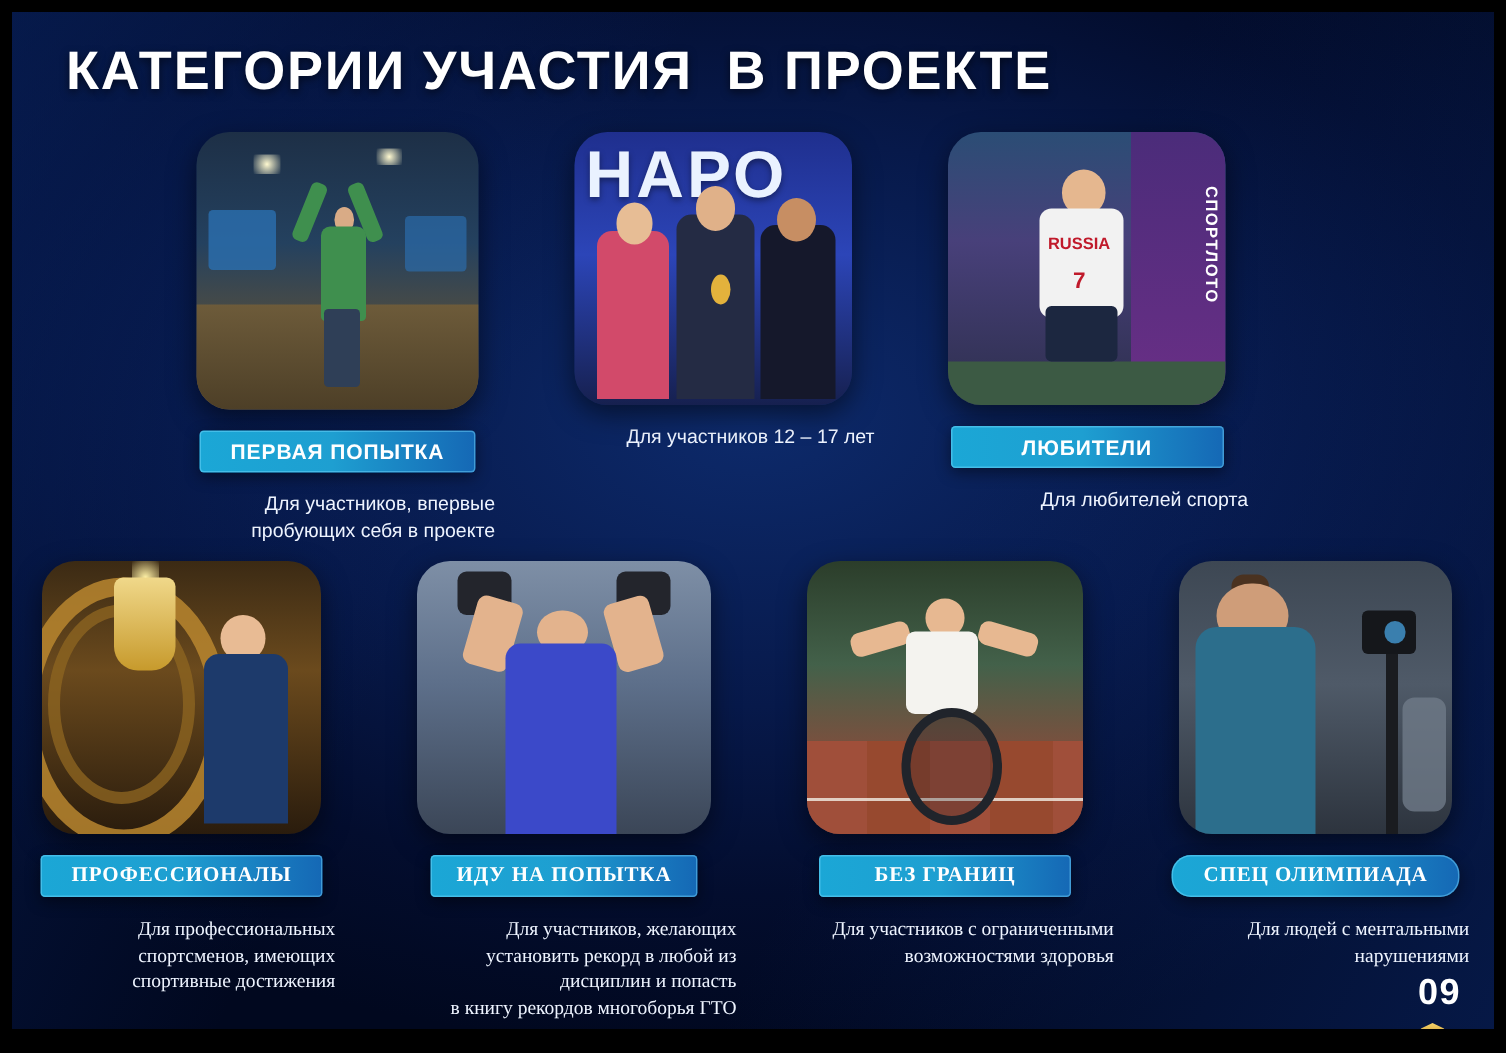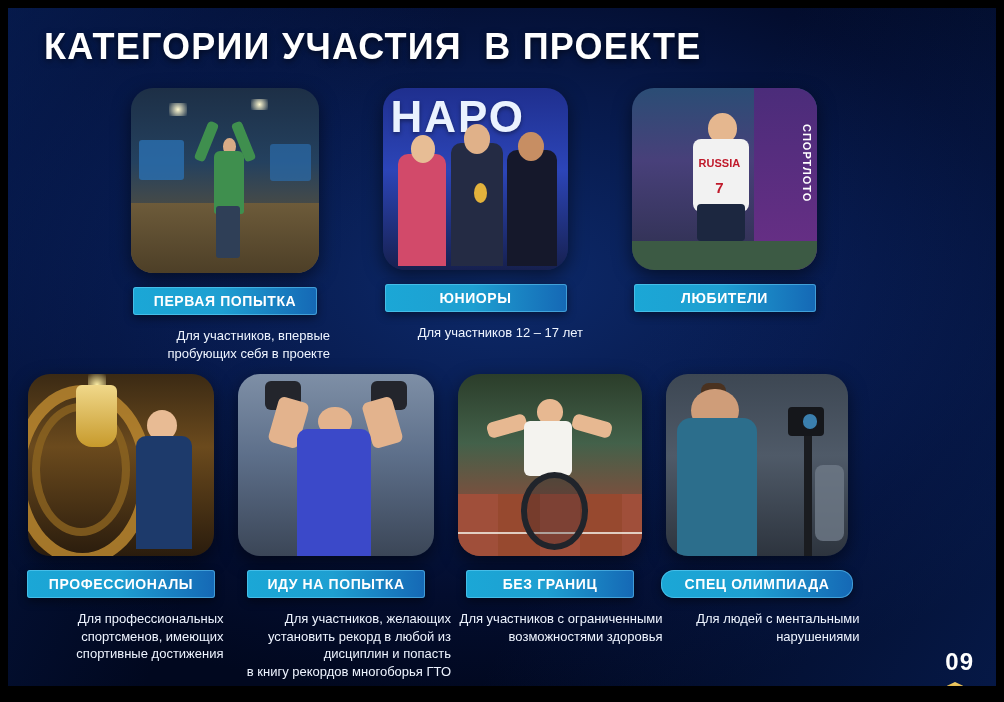--- a/index.html
+++ b/index.html
@@ -278,42 +278,42 @@
           <div class="bigtext">НАРО</div>
           <div class="k1"></div>
             <div class="k2"></div>
             <div class="k3"></div>
           <div class="h1"></div>
             <div class="h2"></div>
             <div class="h3"></div>
           <div class="med"></div>
         </div>
       </div>
-      <div class="label" style="width:150px;">ЮНИОРЫ</div>
       <div class="desc" style="width:215px;">Для участников 12 – 17 лет</div>
     </div>
 
     <div class="card" style="width:185px;">
       <div class="photo p3" style="width:185px;height:182px;">
         <div class="ph-inner">
           <div class="banner"></div>
           <div class="bannertxt">СПОРТЛОТО</div>
           <div class="trk"></div>
           <div class="head"></div>
           <div class="torso"></div>
           <div class="rus">RUSSIA</div>
           <div class="num">7</div>
           <div class="shorts"></div>
         </div>
       </div>
       <div class="label" style="width:150px;">ЛЮБИТЕЛИ</div>
+      <div class="desc" style="width:215px;">Для любителей спорта</div>
     </div>
   </div>
 
-  <div class="grid-row" style="left:28px; top:374px; gap:24px;">
+  <div class="grid-row" style="left:28px; top:374px; gap:64px;font-family:Liberation Serif, serif;">
 
     <div class="card" style="width:186px;">
       <div class="photo p4" style="width:186px;height:182px;">
         <div class="ph-inner">
           <div class="ring"></div>
             <div class="ring2"></div>
           <div class="flame"></div>
             <div class="cup"></div>
           <div class="whead"></div>
             <div class="wtop"></div>

